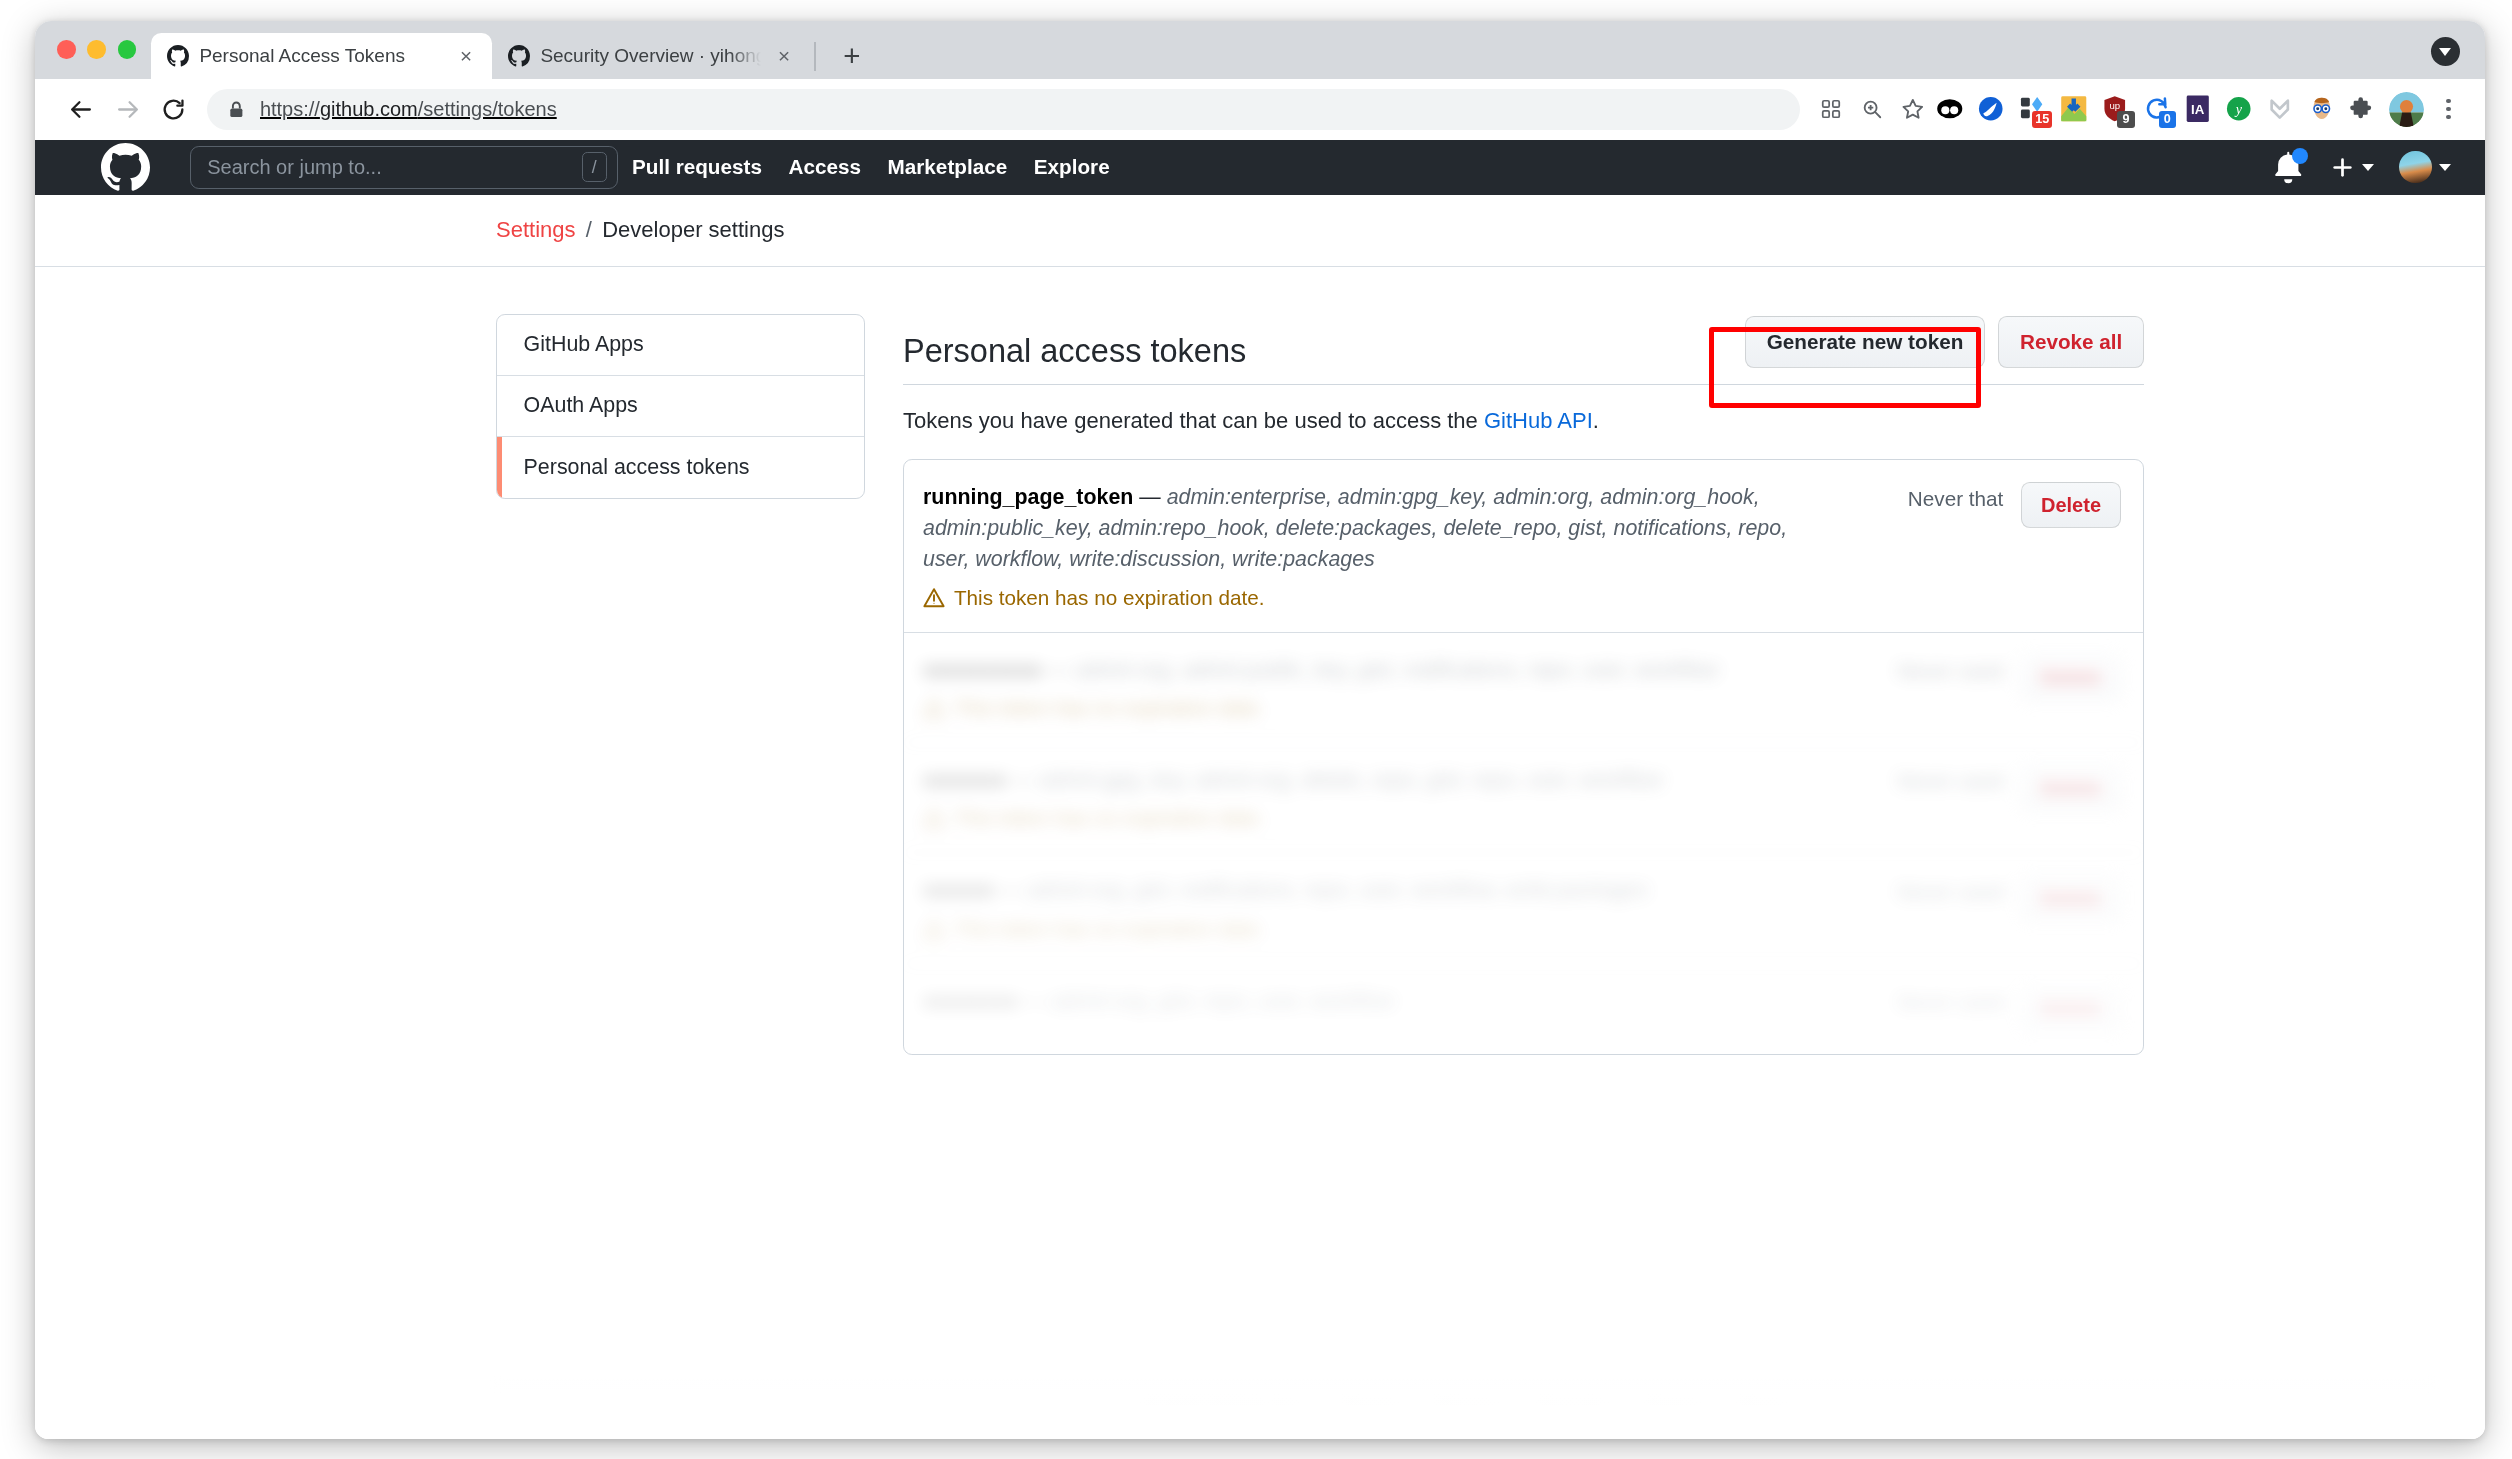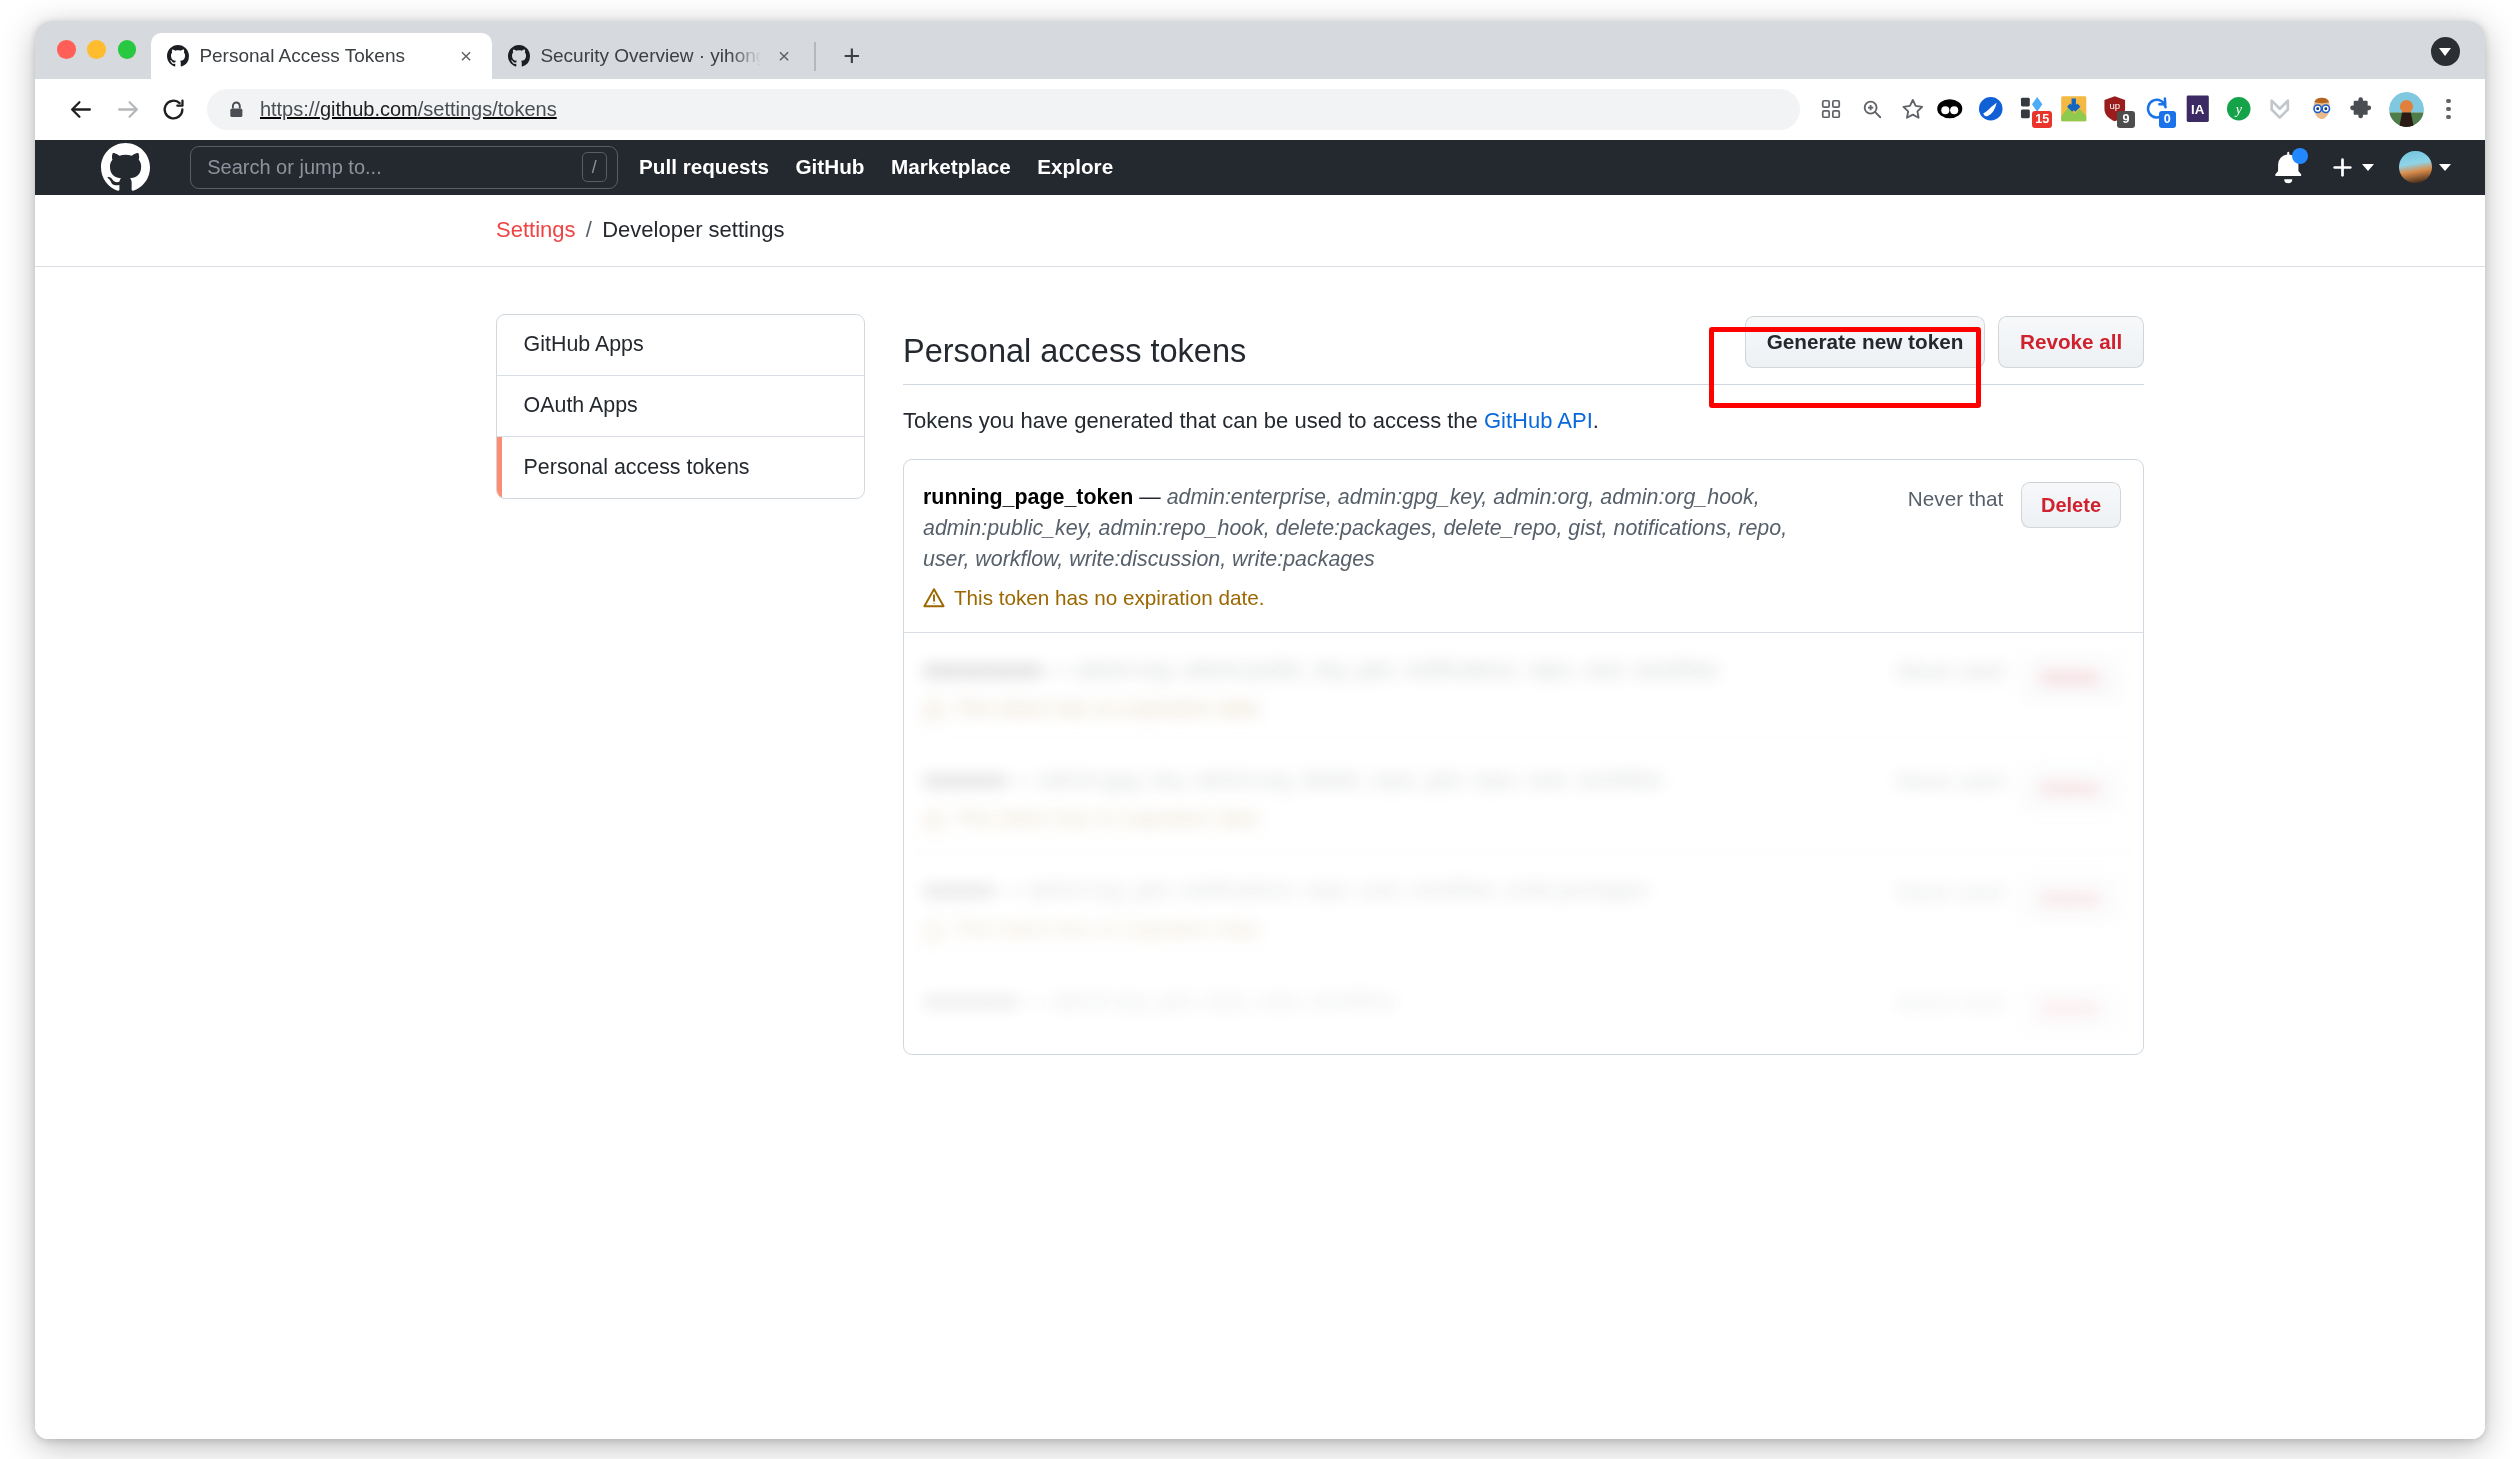--- a/index.html
+++ b/index.html
@@ -182,21 +182,21 @@
   }
   #gh-search-placeholder { font-size: 20px; color: #8b949e; flex: 1; }
   .slash-key {
     width: 25px; height: 29.5px;
     border: 0.7px solid #57606a;
     border-radius: 5.2px;
     color: #8b949e;
     font-size: 17.7px;
     display: flex; align-items: center; justify-content: center;
   }
-  #gh-nav { display: flex; align-items: flex-start; gap: 26.6px; margin-left: 21px; }
+  #gh-nav { display: flex; align-items: flex-start; gap: 26.6px; margin-left: 14px; }
   #gh-nav a { color: #ffffff; font-size: 20.7px; font-weight: 600; text-decoration: none; white-space: nowrap; }
   #gh-header-right { margin-left: auto; display: flex; align-items: center; gap: 25px; }
   .bell-wrap { position: relative; width: 32.5px; height: 35px; }
   .bell-dot { position: absolute; right: -3px; top: -1.5px; width: 16.2px; height: 16.2px; border-radius: 50%; background: #2188ff; }
   .plus-wrap, .avatar-wrap { display: flex; align-items: center; gap: 7.4px; }
   .caret-down {
     width: 0; height: 0;
     border-left: 6.6px solid transparent;
     border-right: 6.6px solid transparent;
     border-top: 7.4px solid #ffffff;
@@ -586,21 +586,21 @@
           <path fill="#ffffff" d="M8 0C3.58 0 0 3.58 0 8c0 3.54 2.29 6.53 5.47 7.59.4.07.55-.17.55-.38 0-.19-.01-.82-.01-1.49-2.01.37-2.53-.49-2.69-.94-.09-.23-.48-.94-.82-1.13-.28-.15-.68-.52-.01-.53.63-.01 1.08.58 1.23.82.72 1.21 1.87.87 2.33.66.07-.52.28-.87.51-1.07-1.78-.2-3.64-.89-3.64-3.95 0-.87.31-1.59.82-2.15-.08-.2-.36-1.02.08-2.12 0 0 .67-.21 2.2.82.64-.18 1.32-.27 2-.27.68 0 1.36.09 2 .27 1.53-1.04 2.2-.82 2.2-.82.44 1.1.16 1.92.08 2.12.51.56.82 1.27.82 2.15 0 3.07-1.87 3.75-3.65 3.95.29.25.54.73.54 1.48 0 1.07-.01 1.93-.01 2.2 0 .21.15.46.55.38A8.012 8.012 0 0 0 16 8c0-4.42-3.58-8-8-8z"></path>
         </svg>
 
         <div id="gh-search">
           <span id="gh-search-placeholder">Search or jump to...</span>
           <span class="slash-key">/</span>
         </div>
 
         <nav id="gh-nav">
           <a href="#">Pull requests</a>
-          <a href="#">GitHub</a>
+          <a href="#">Access</a>
           <a href="#">Marketplace</a>
           <a href="#">Explore</a>
         </nav>
 
         <div id="gh-header-right">
           <div class="bell-wrap">
             <svg width="32.5" height="34" viewBox="0 0 16 16" fill="#ffffff">
               <path d="M8 16a2 2 0 0 0 2-2H6a2 2 0 0 0 2 2zm.5-14.2V1a.5.5 0 0 0-1 0v.8A5 5 0 0 0 3 6.8V10l-1.3 1.6a.5.5 0 0 0 .4.8h11.8a.5.5 0 0 0 .4-.8L13 10V6.8a5 5 0 0 0-4.5-5z"></path>
             </svg>
             <span class="bell-dot"></span>

